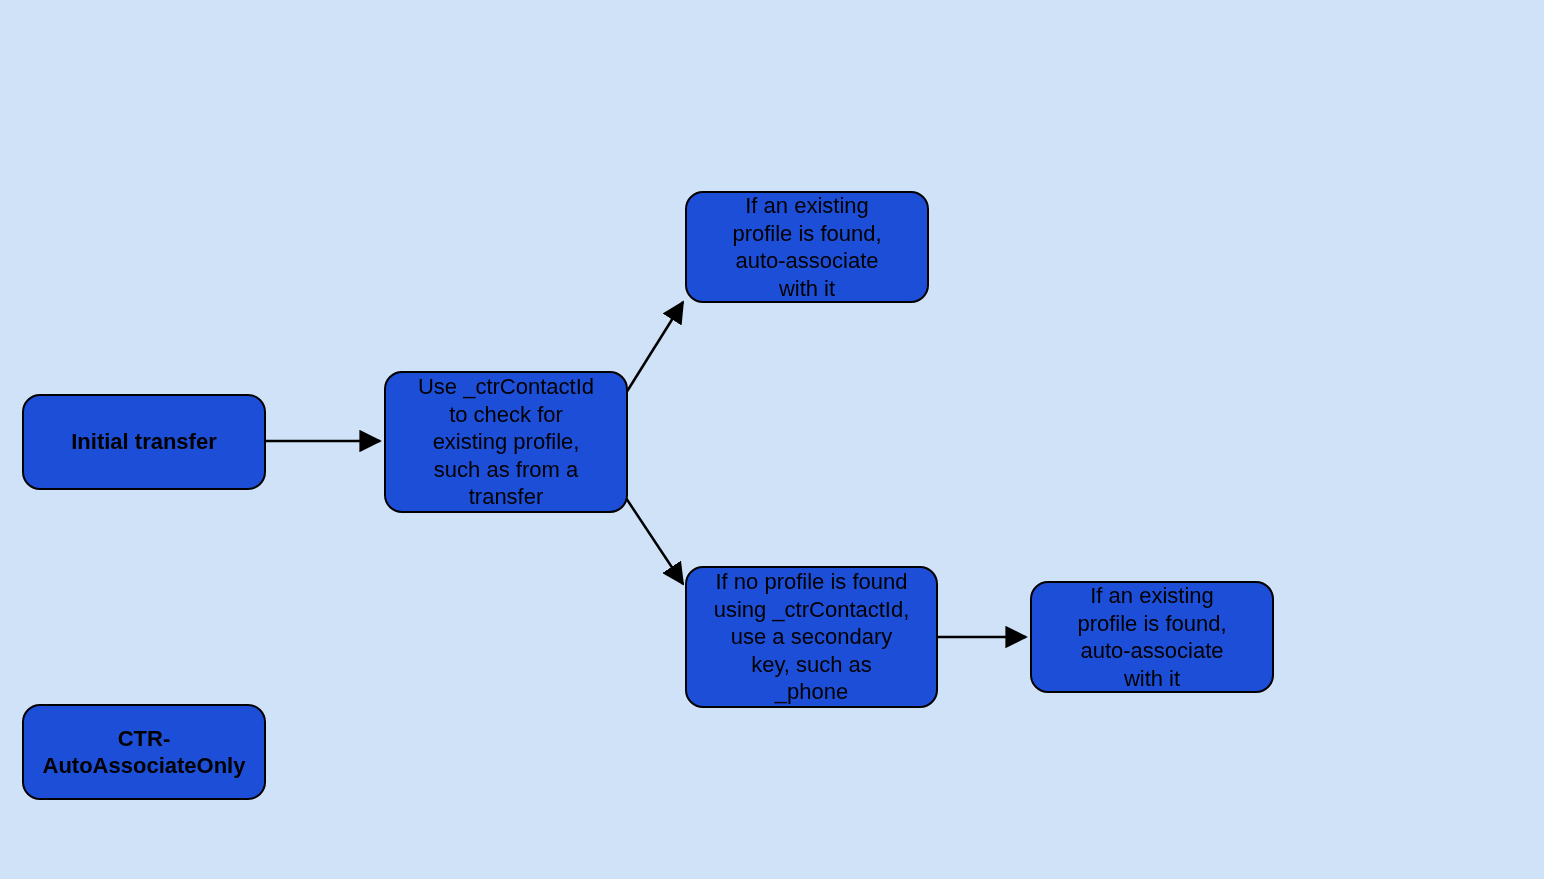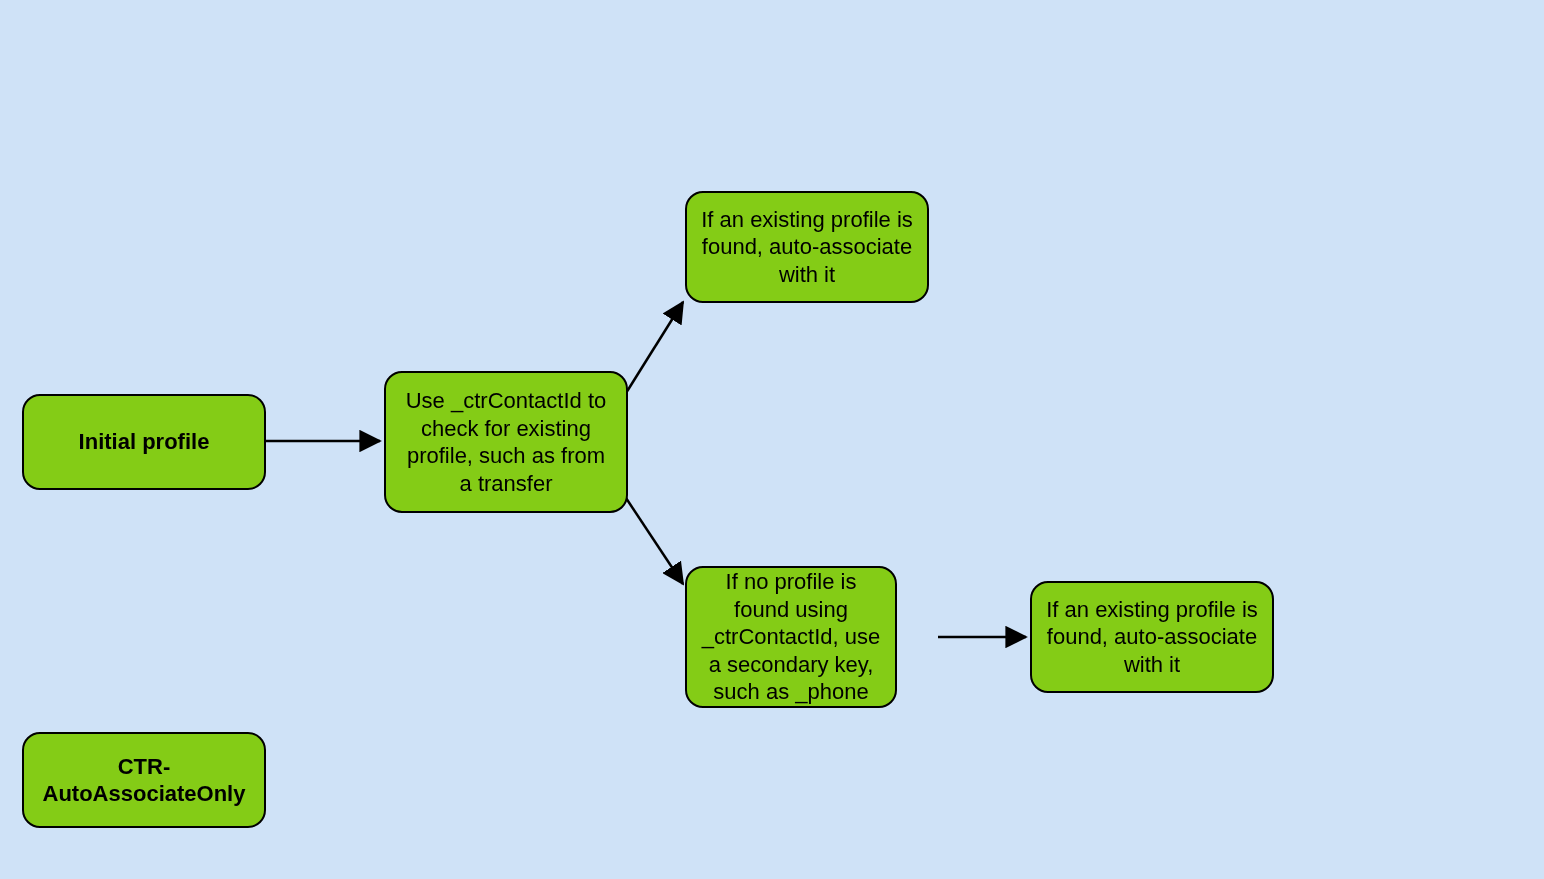--- a/index.html
+++ b/index.html
@@ -11,29 +11,29 @@
     font-family: "Helvetica Neue", Helvetica, Arial, sans-serif;
     overflow: hidden;
   }
   .canvas {
     position: relative;
     width: 1544px;
     height: 879px;
   }
   .node {
     position: absolute;
-    background: #84cc16;
+    background: #1d4ed8;
     border: 2px solid #000000;
     border-radius: 18px;
     box-sizing: border-box;
     display: flex;
     align-items: center;
     justify-content: center;
     text-align: center;
-    padding: 10px 14px;
+    padding: 10px 26px;
     font-size: 22px;
     line-height: 1.25;
     color: #000;
   }
   .bold { font-weight: 700; }
   svg.edges {
     position: absolute;
     left: 0; top: 0;
     width: 1544px;
     height: 879px;
@@ -55,36 +55,36 @@
     <line x1="266" y1="441" x2="380" y2="441" stroke="#000" stroke-width="2.5" marker-end="url(#arrow)"></line>
 
     <line x1="626" y1="393" x2="683" y2="302" stroke="#000" stroke-width="2.5" marker-end="url(#arrow)"></line>
 
     <line x1="626" y1="498" x2="683" y2="584" stroke="#000" stroke-width="2.5" marker-end="url(#arrow)"></line>
 
     <line x1="938" y1="637" x2="1026" y2="637" stroke="#000" stroke-width="2.5" marker-end="url(#arrow)"></line>
   </svg>
 
   <div class="node bold" style="left:22px; top:394px; width:244px; height:96px;">
-    <span>Initial profile</span>
+    <span>Initial transfer</span>
   </div>
 
   <div class="node" style="left:384px; top:371px; width:244px; height:142px;align-items:center;">
     <span>Use _ctrContactId to check for existing profile, such as from a transfer</span>
   </div>
 
   <div class="node" style="left:685px; top:191px; width:244px; height:112px;">
     <span>If an existing profile is found, auto-associate with it</span>
   </div>
 
-  <div class="node" style="left:685px; top:566px; width:212px; height:142px;">
+  <div class="node" style="left:685px; top:566px; width:253px; height:142px;">
     <span>If no profile is found using _ctrContactId, use a secondary key, such as _phone</span>
   </div>
 
   <div class="node" style="left:1030px; top:581px; width:244px; height:112px;">
     <span>If an existing profile is found, auto-associate with it</span>
   </div>
 
-  <div class="node bold" style="left:22px; top:732px; width:244px; height:96px;">
+  <div class="node bold" style="left:22px; top:704px; width:244px; height:96px;">
     <span>CTR-AutoAssociateOnly</span>
   </div>
 
 </div>
 
 </body></html>

